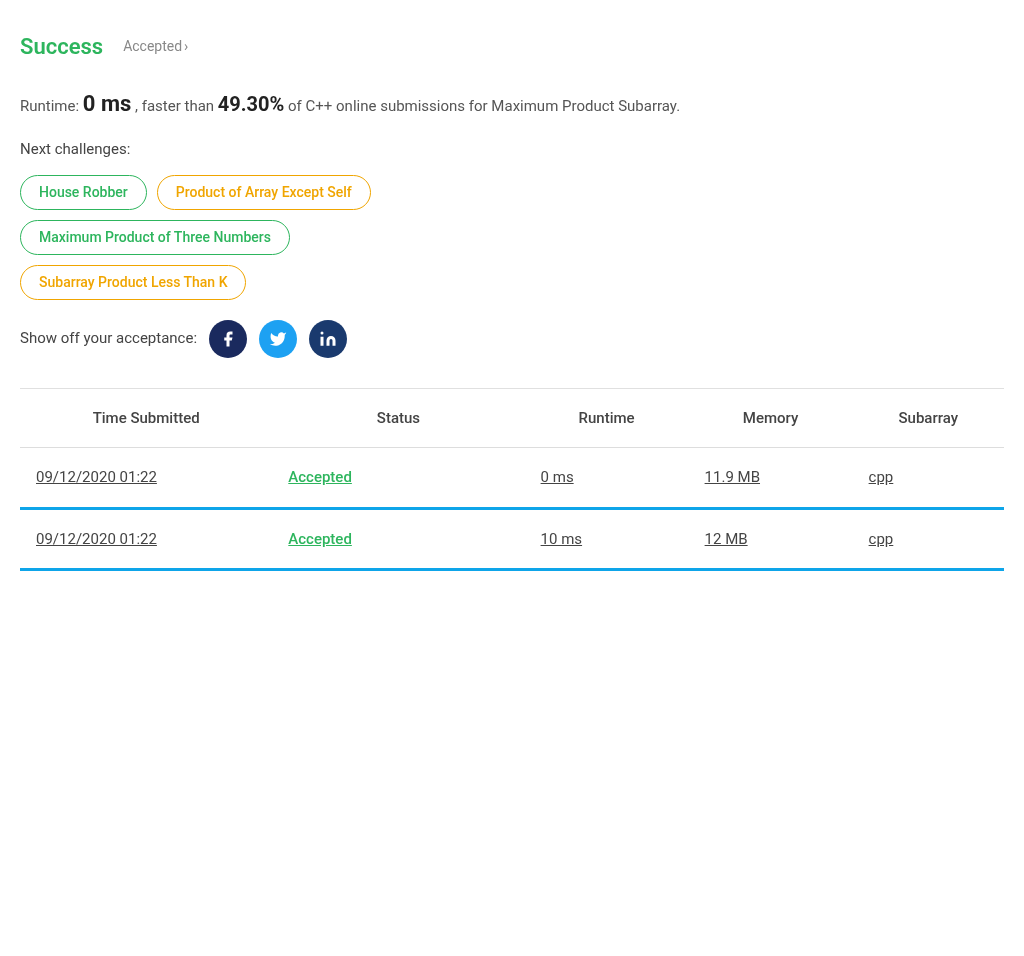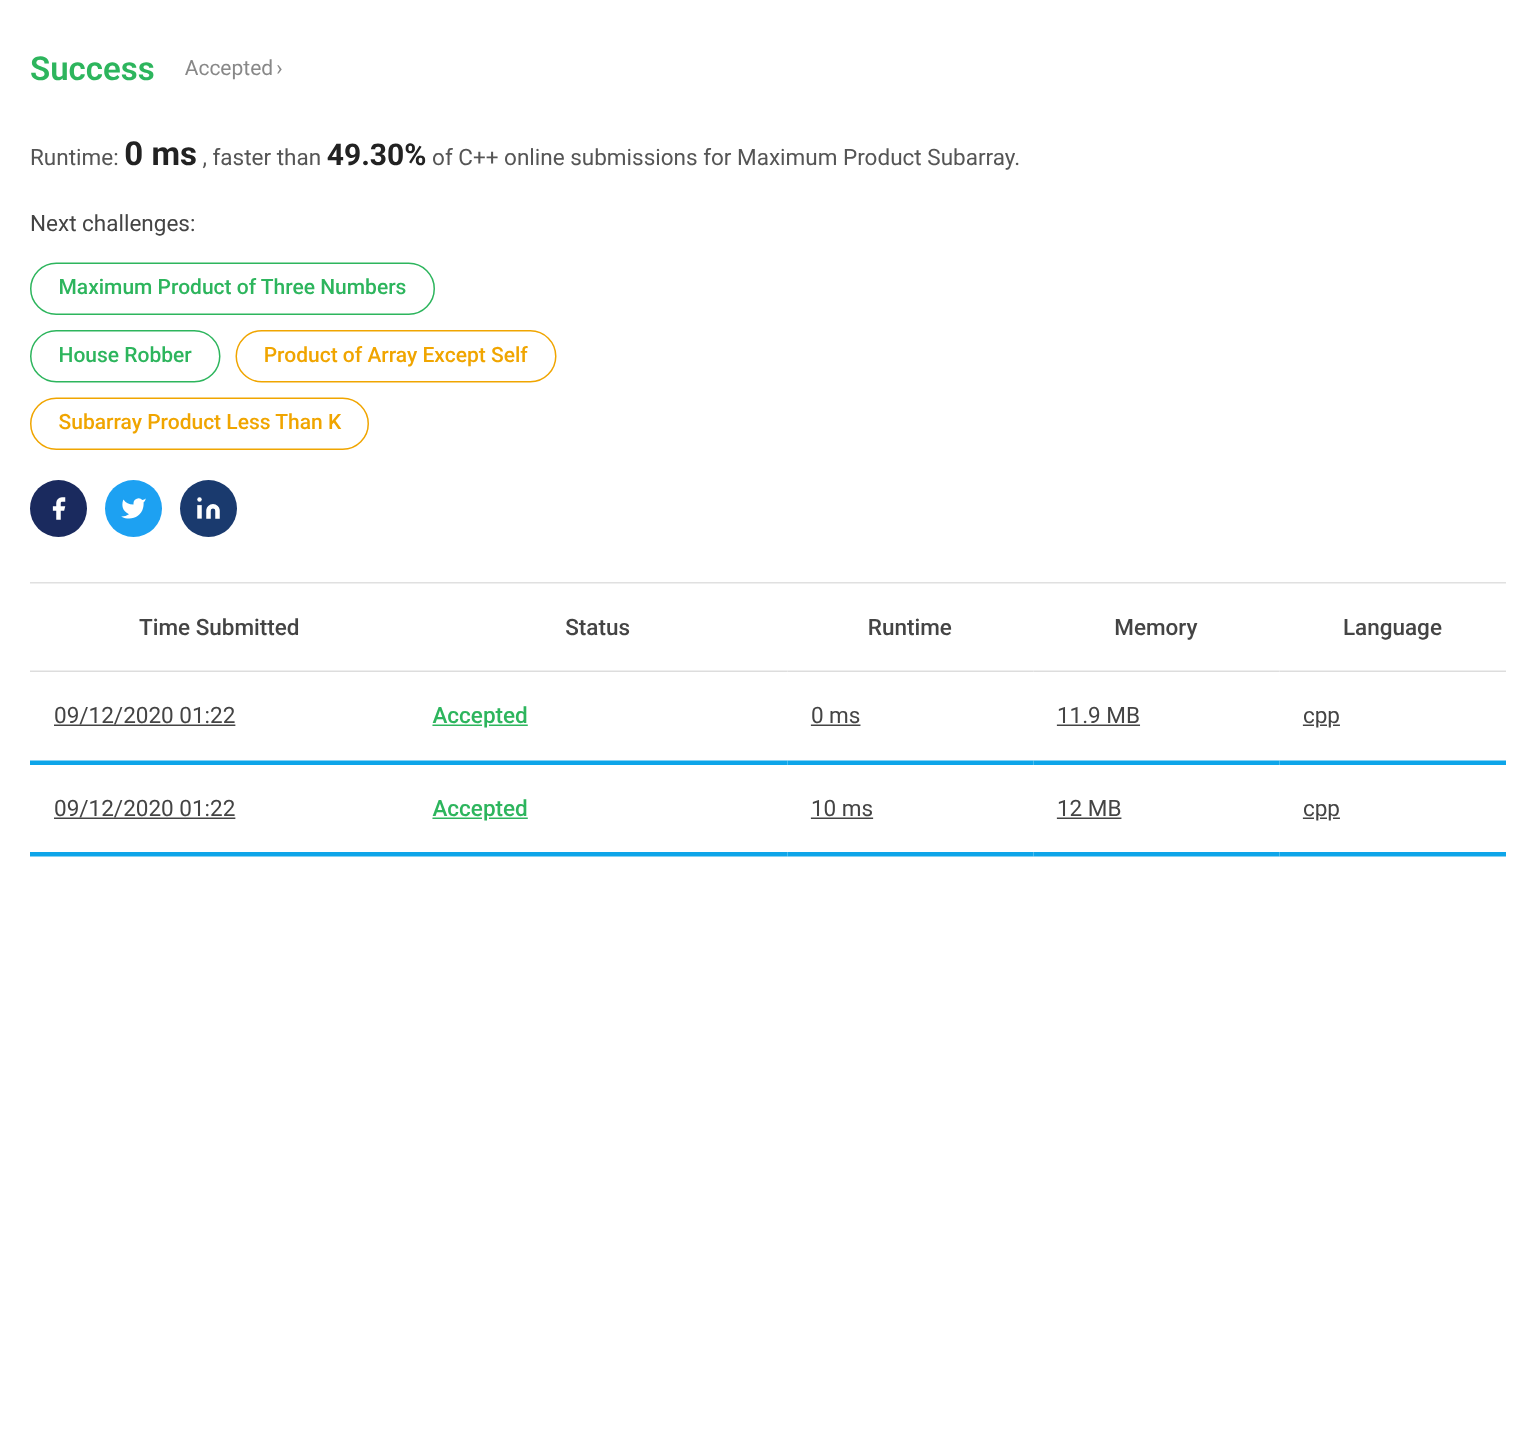--- a/index.html
+++ b/index.html
@@ -209,32 +209,33 @@
     <span>, faster than</span>
     <span class="highlight-percent">49.30%</span>
     <span>of C++ online submissions for Maximum Product Subarray.</span>
   </div>
 
 
   <div class="next-challenges-label">Next challenges:</div>
 
   <div id="challenges-container">
       <div class="challenges-row">
-        <span class="challenge-tag green">Maximum Product of Three Numbers</span>
-      </div>
-      <div class="challenges-row">
         <span class="challenge-tag green">House Robber</span>
         <span class="challenge-tag orange">Product of Array Except Self</span>
       </div>
       <div class="challenges-row">
+        <span class="challenge-tag green">Maximum Product of Three Numbers</span>
+      </div>
+      <div class="challenges-row">
         <span class="challenge-tag orange">Subarray Product Less Than K</span>
       </div>
     </div>
 
   <div class="social-row">
+    <span class="social-label">Show off your acceptance:</span>
     <div class="social-icon facebook">
       <svg width="18" height="18" viewBox="0 0 24 24" fill="white">
         <path d="M18 2h-3a5 5 0 0 0-5 5v3H7v4h3v8h4v-8h3l1-4h-4V7a1 1 0 0 1 1-1h3z"></path>
       </svg>
     </div>
     <div class="social-icon twitter">
       <svg width="18" height="18" viewBox="0 0 24 24" fill="white">
         <path d="M23 3a10.9 10.9 0 0 1-3.14 1.53 4.48 4.48 0 0 0-7.86 3v1A10.66 10.66 0 0 1 3 4s-4 9 5 13a11.64 11.64 0 0 1-7 2c9 5 20 0 20-11.5a4.5 4.5 0 0 0-.08-.83A7.72 7.72 0 0 0 23 3z"></path>
       </svg>
     </div>
@@ -250,21 +251,21 @@
   <hr class="divider">
 
   <div class="table-wrapper">
     <table>
       <thead>
         <tr>
           <th class="col-time">Time Submitted</th>
           <th class="col-status">Status</th>
           <th class="col-runtime">Runtime</th>
           <th class="col-memory">Memory</th>
-          <th class="col-language">Language</th>
+          <th class="col-language">Subarray</th>
         </tr>
       </thead>
       <tbody id="table-body">
       <tr>
             <td>09/12/2020 01:22</td>
             <td class="status-accepted">Accepted</td>
             <td>0 ms</td>
             <td>11.9 MB</td>
             <td>cpp</td>
           </tr>

